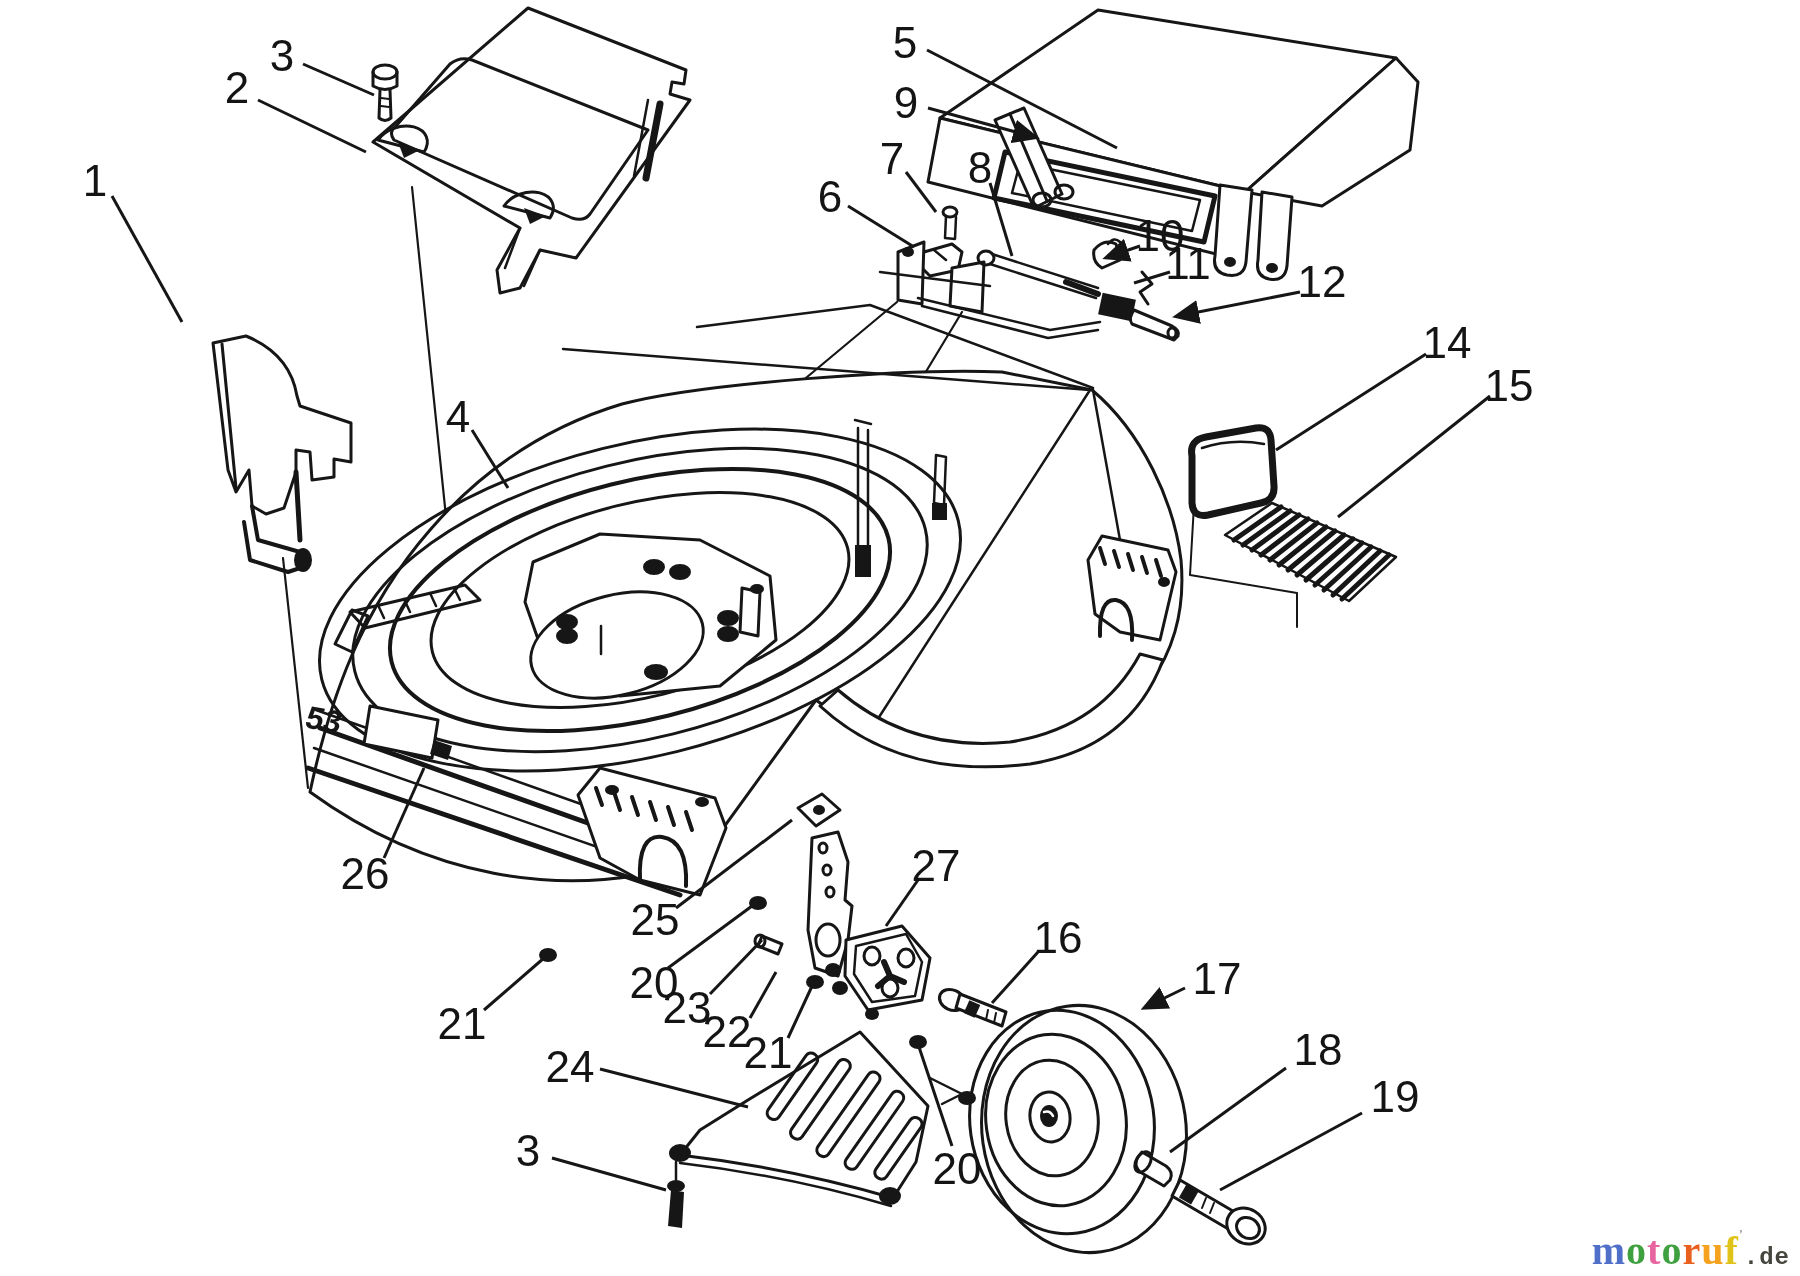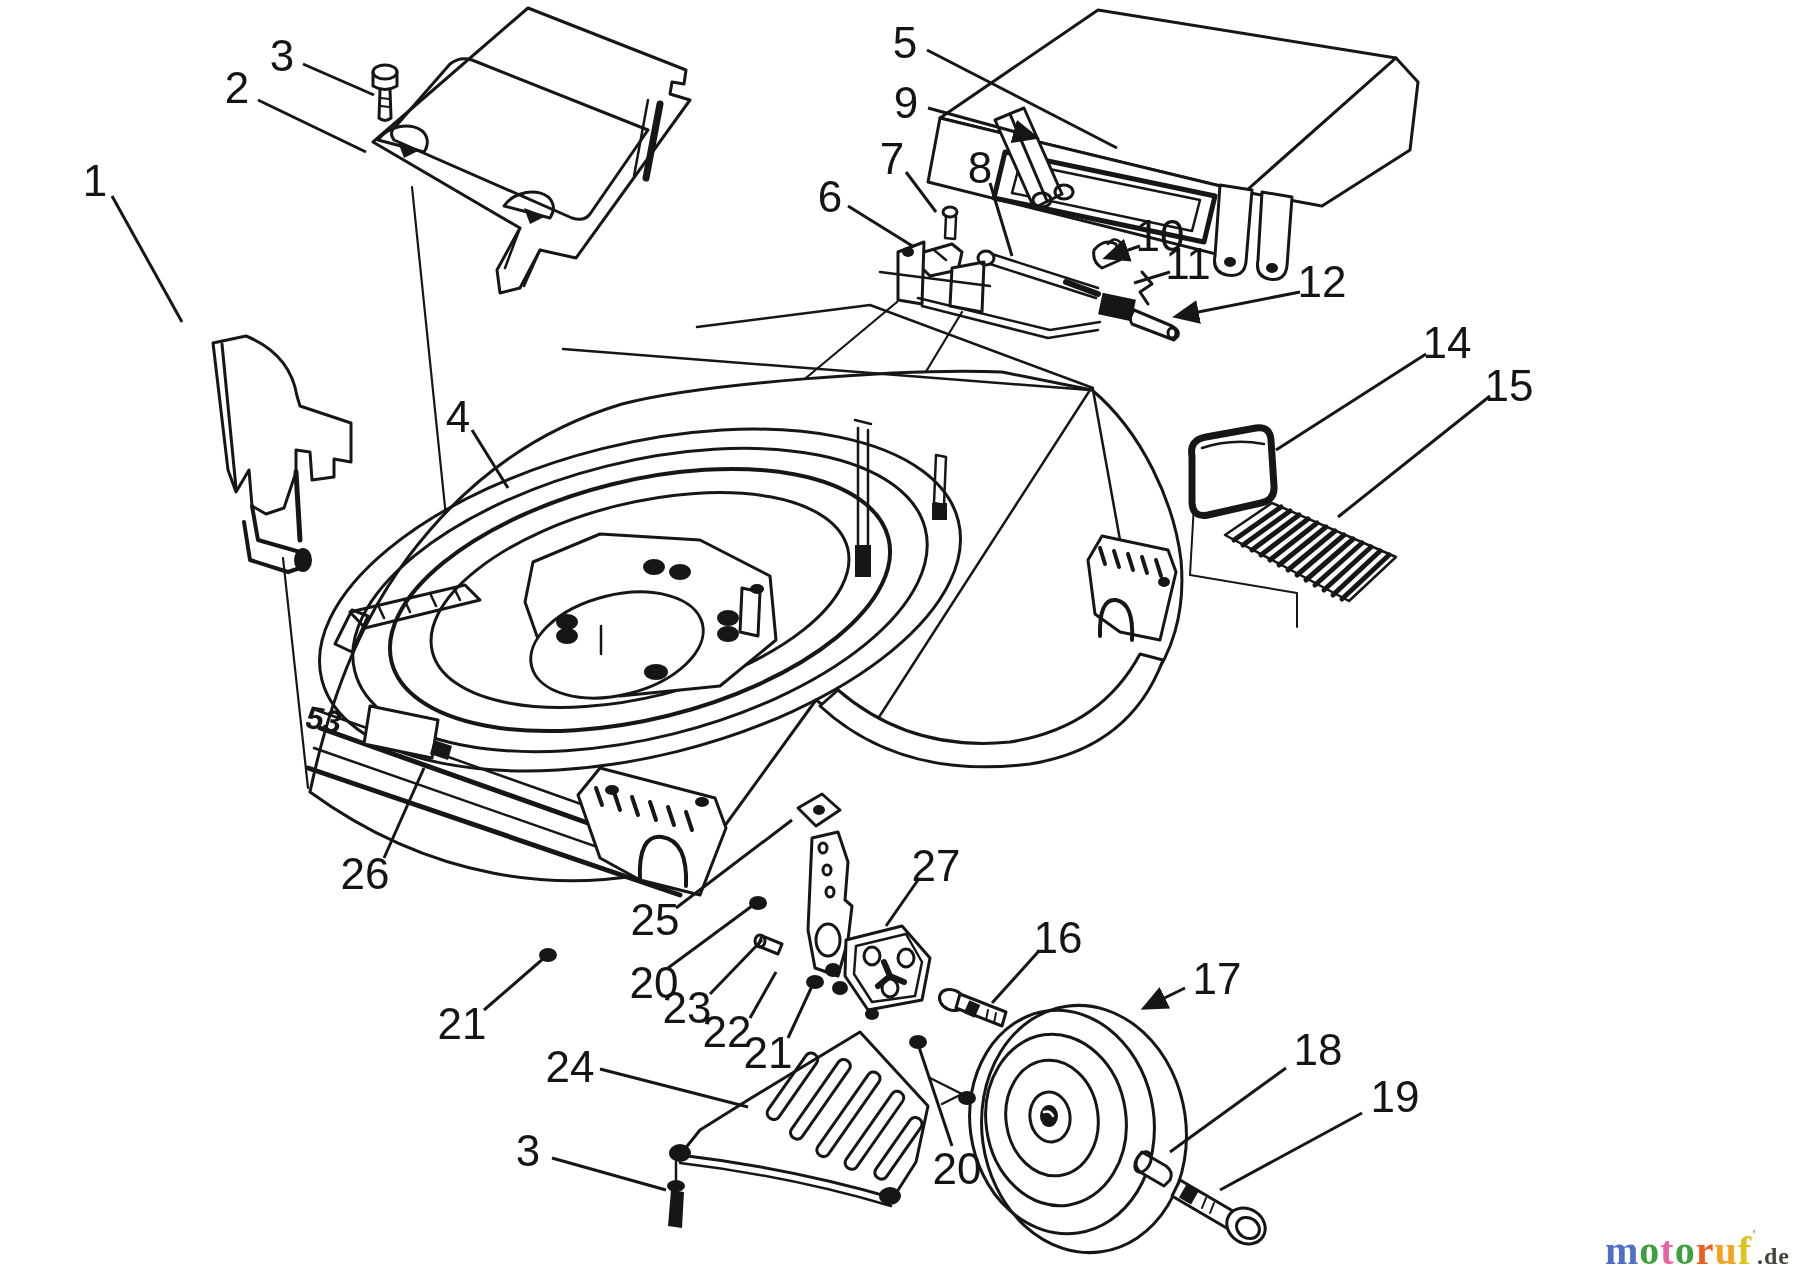--- a/index.html
+++ b/index.html
@@ -6,21 +6,21 @@
   body{width:1800px;height:1276px;position:relative;overflow:hidden;
        font-family:"DejaVu Sans", sans-serif;}
   #stage{position:absolute;left:0;top:0;width:1800px;height:1276px;}
   svg{display:block;}
   .callout-text{font-family:"Liberation Sans","DejaVu Sans",sans-serif;
                 font-weight:400;fill:#141414;}
   #watermark{position:absolute;right:10px;bottom:2px;
              font-family:"Liberation Serif","DejaVu Serif",serif;
              font-weight:bold;letter-spacing:1px;user-select:none;}
   #watermark .wm-letter{font-size:40px;}
-  #watermark .wm-tld{font-size:24px;font-weight:bold;}
+  #watermark .wm-tld{font-size:24px;font-weight:bold;font-family:Liberation Mono, monospace;}
   #watermark .wm-tm{font-size:12px;color:#999;vertical-align:top;}
 </style>
 </head>
 <body>
 
 <div id="stage">
 <svg id="diagram-svg" viewBox="0 0 1800 1276" width="1800" height="1276" xmlns="http://www.w3.org/2000/svg">
   <defs>
     <marker id="arrowhead" markerWidth="9" markerHeight="8" refX="7" refY="4" orient="auto">
       <path d="M0,0 L9,4 L0,8 Z" fill="#161616"></path>

